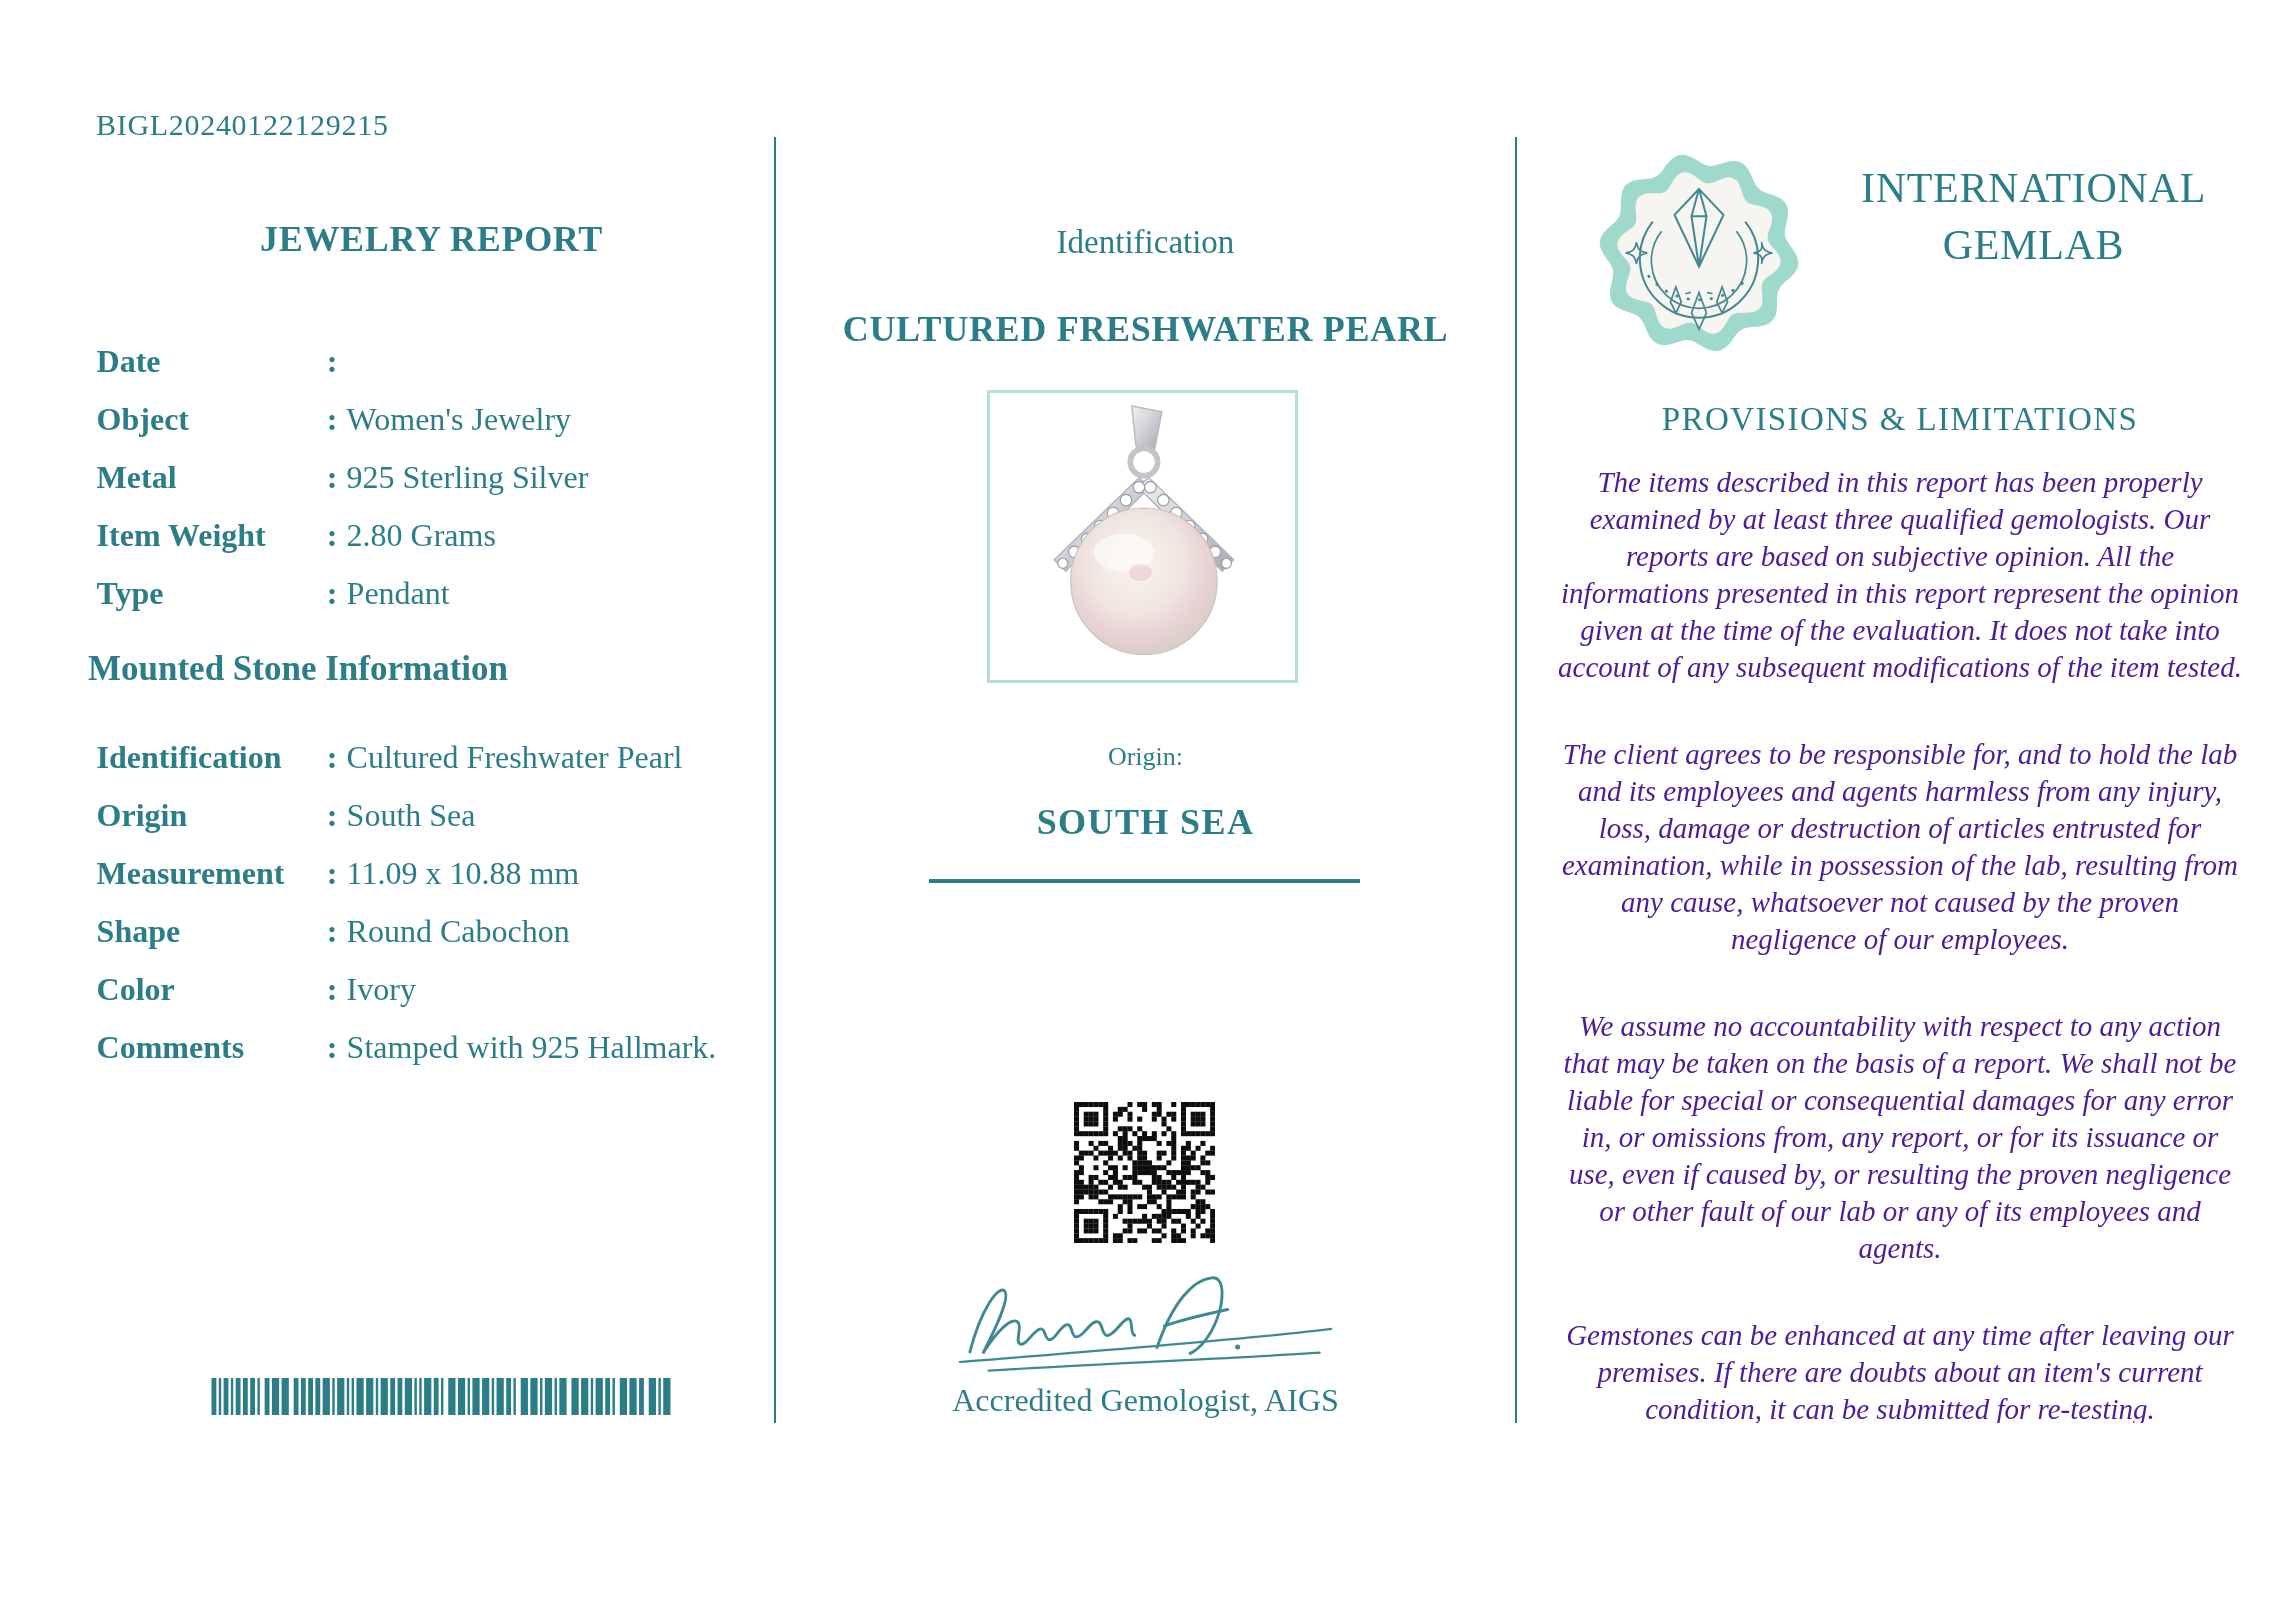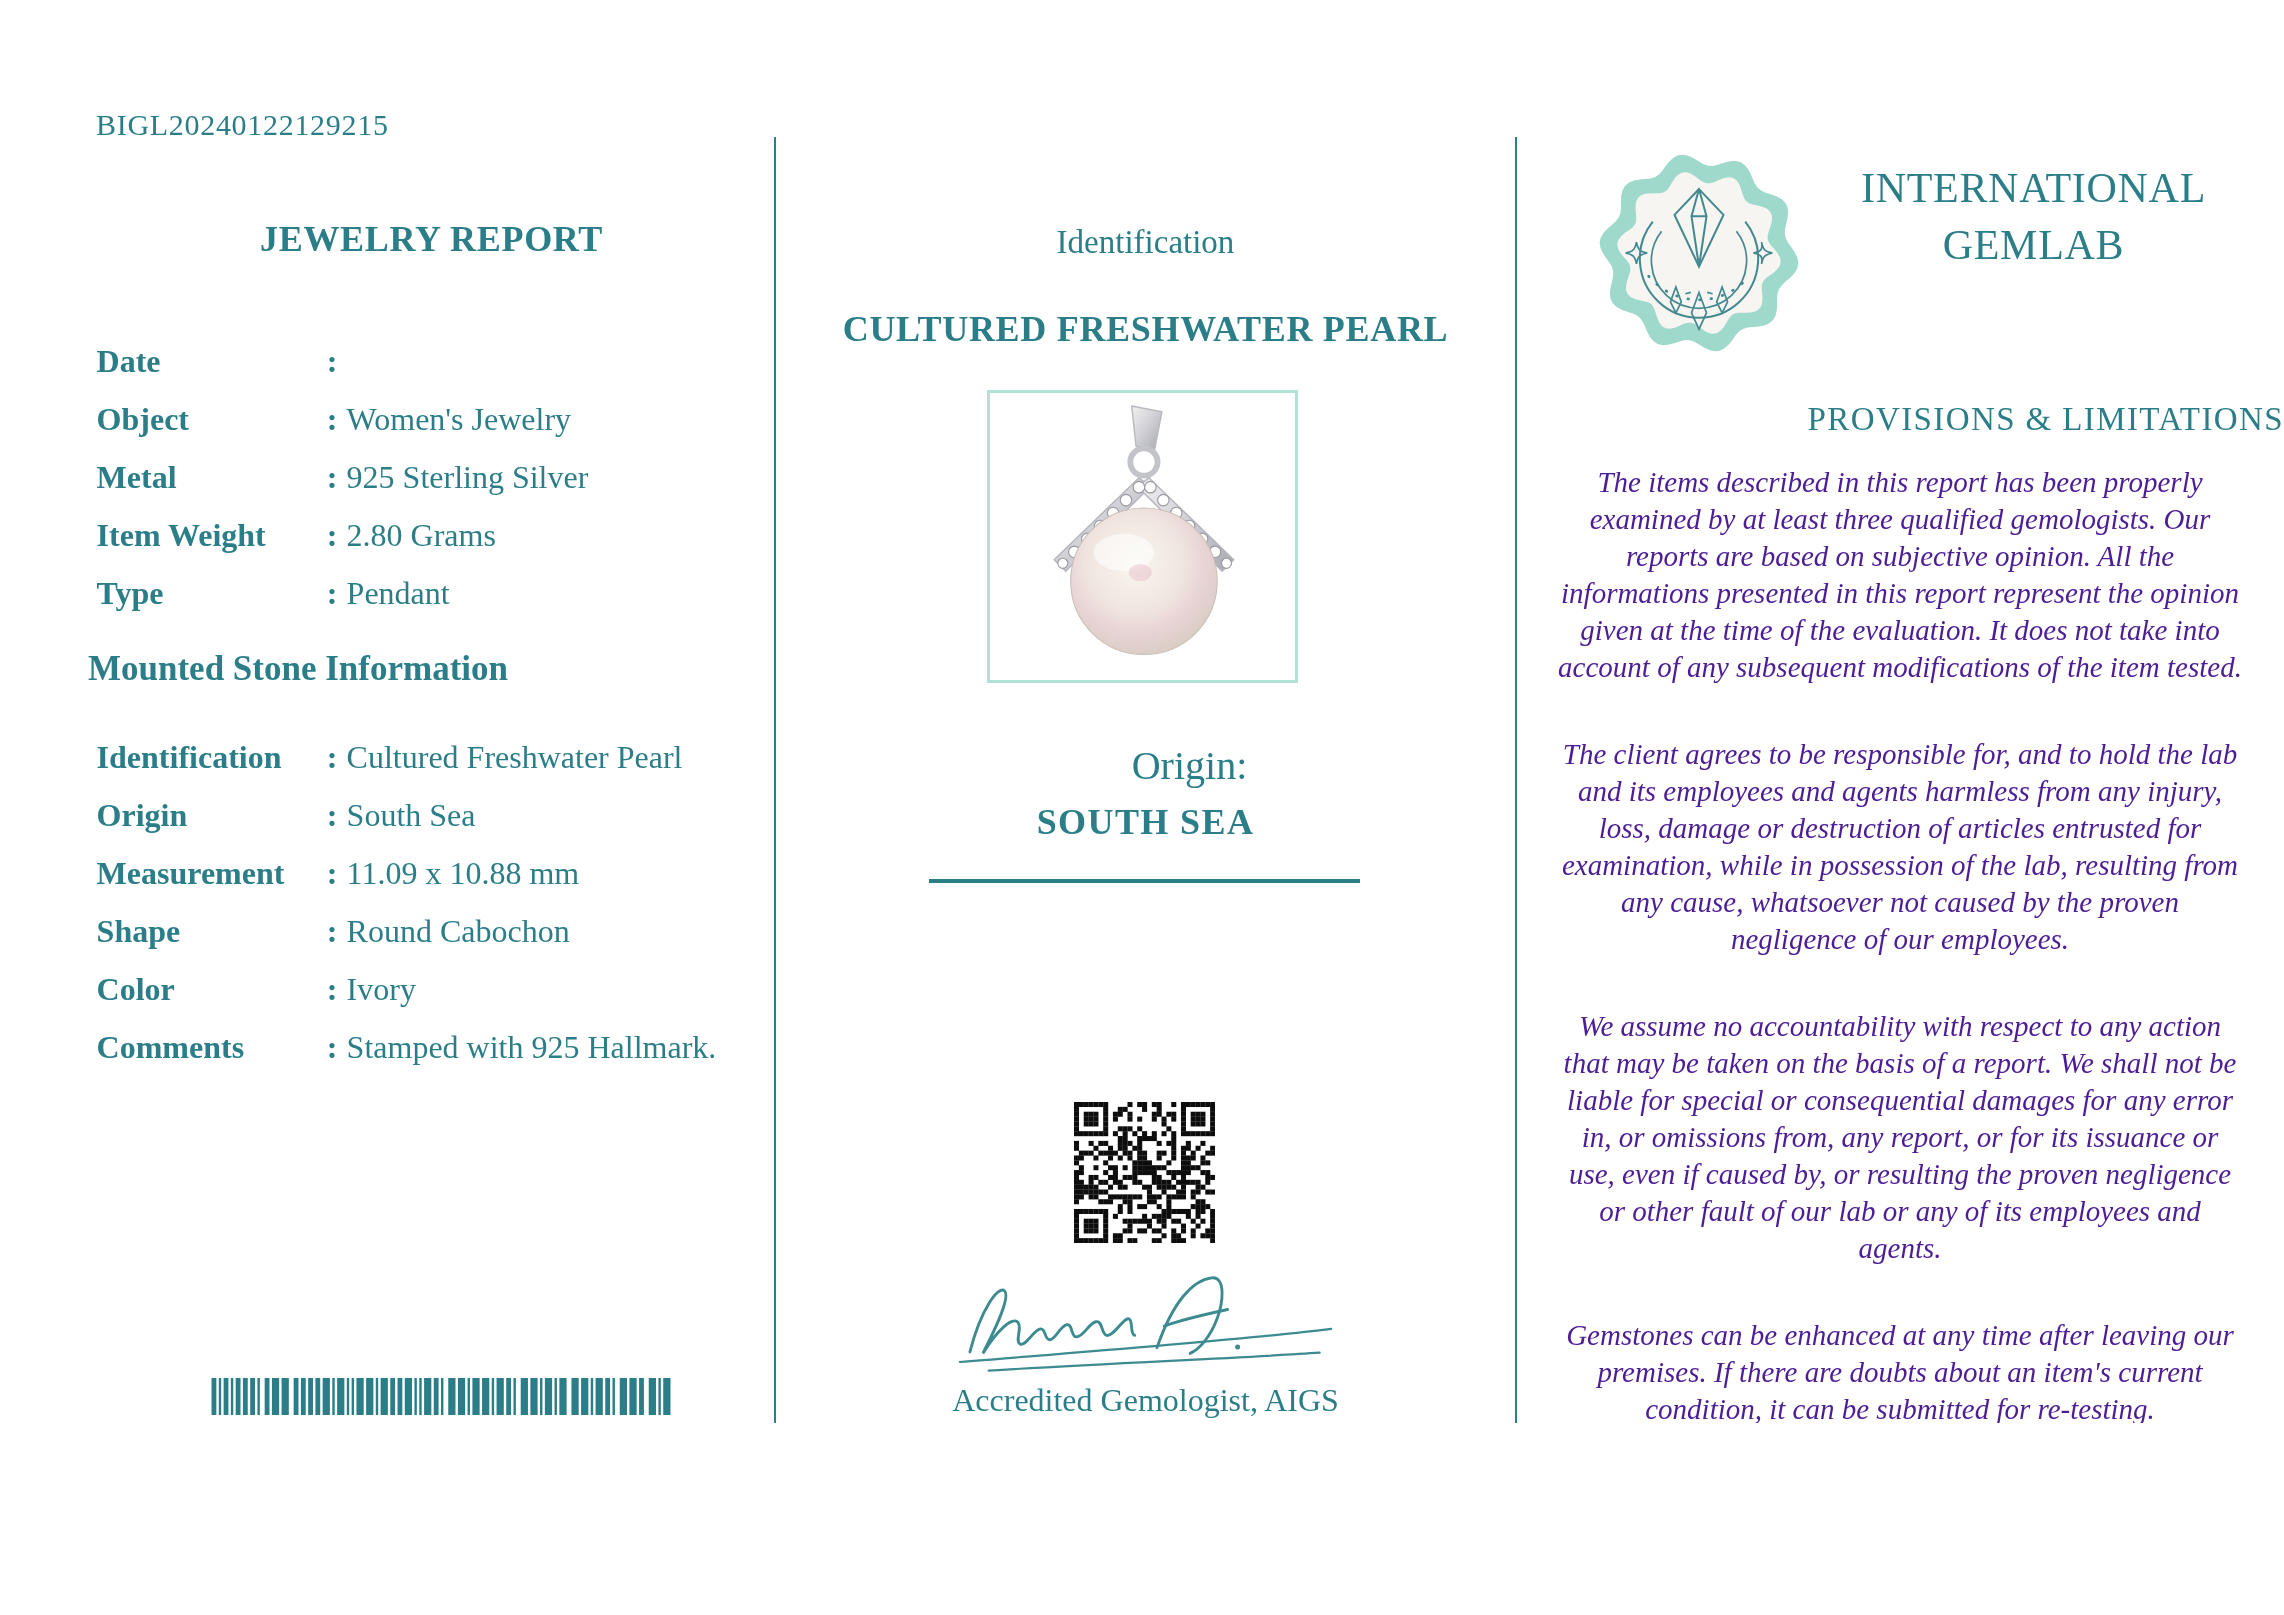--- a/index.html
+++ b/index.html
@@ -30,33 +30,33 @@
   .vdivider{position:absolute;top:137px;width:2.2px;height:1329px;background:#2b7e88;}
   #divider-left{left:774px;}
   #divider-right{left:1515px;}
 
   
   #mid-col{left:776px;top:0;width:739px;height:1616px;text-align:center;}
   #id-heading{position:absolute;left:0;width:100%;top:224px;font-size:33px;}
   #id-result{position:absolute;left:0;width:100%;top:308px;font-size:36px;font-weight:bold;letter-spacing:0.7px;}
   #pendant-box{position:absolute;left:211px;top:390px;width:311px;height:293px;
                border:3.6px solid #b2e1d8;background:#ffffff;box-sizing:border-box;}
-  #origin-label{position:absolute;left:0;width:100%;top:742px;font-size:40px;margin-left:44px;}
+  #origin-label{position:absolute;left:0;width:100%;top:742px;font-size:26px;}
   #origin-value{position:absolute;left:0;width:100%;top:801px;font-size:36px;font-weight:bold;letter-spacing:1.4px;}
   #origin-rule{position:absolute;left:153px;top:879px;width:431px;height:3.6px;background:#2b7e88;}
   #qr{position:absolute;left:298px;top:1102px;}
   #signature{position:absolute;left:168px;top:1267px;}
   #gemologist{position:absolute;left:0;width:100%;top:1382px;font-size:32px;}
 
   
   #right-col{left:1516px;top:0;width:768px;height:1616px;}
   #lab-logo{position:absolute;left:81px;top:151px;}
   #lab-name{position:absolute;left:284px;top:160px;width:467px;text-align:center;
             font-size:42px;line-height:57px;letter-spacing:0.7px;}
-  #provisions-title{position:absolute;left:0;top:401px;width:100%;text-align:right;
+  #provisions-title{position:absolute;left:0;top:401px;width:100%;text-align:center;
                     font-size:33px;letter-spacing:1.4px;}
   #paragraphs{position:absolute;left:40px;top:464px;width:688px;}
   #paragraphs p{margin:0 0 50px 0;font-style:italic;font-size:29px;line-height:37px;
                 text-align:center;color:#4c1d95;}
 </style>
 </head>
 <body>
 
 <div id="page">
 

